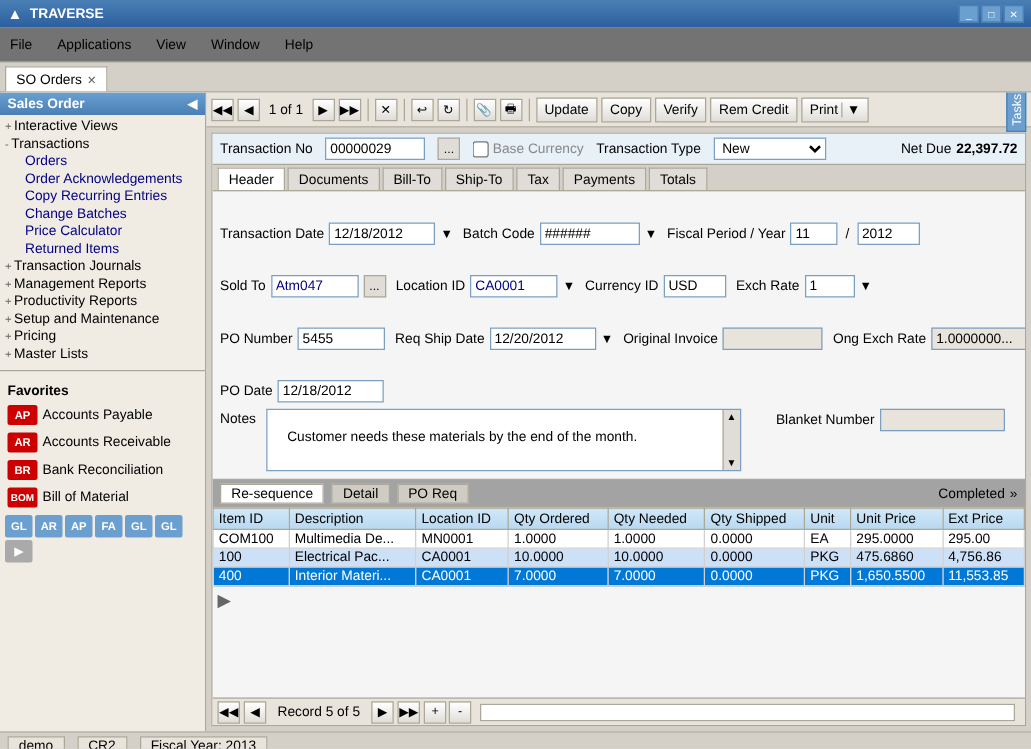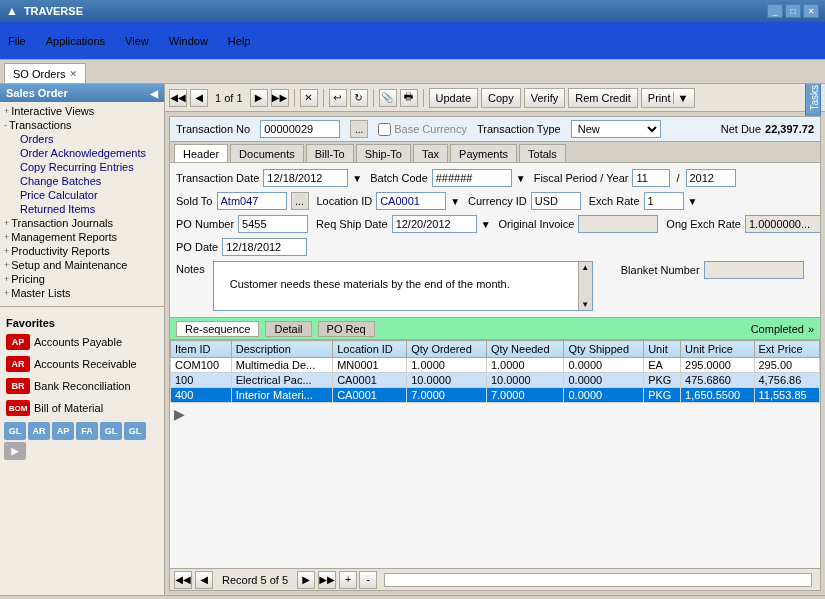--- a/index.html
+++ b/index.html
@@ -5,21 +5,21 @@
     * { box-sizing: border-box; margin: 0; padding: 0; font-family: 'Segoe UI', Tahoma, Arial, sans-serif; font-size: 11px; }
     body { background: #d4d0c8; width: 825px; height: 599px; overflow: hidden; }
     
     
     .title-bar { background: linear-gradient(to bottom, #4a7fb5, #2c5f9e); color: white; height: 22px; display: flex; align-items: center; padding: 0 6px; justify-content: space-between; }
     .title-bar-left { display: flex; align-items: center; gap: 6px; font-size: 11px; font-weight: bold; }
     .title-bar-controls { display: flex; gap: 2px; }
     .title-bar-btn { background: #6a9fd0; border: 1px solid #4a7fb5; color: white; width: 16px; height: 14px; font-size: 8px; cursor: pointer; display: flex; align-items: center; justify-content: center; }
     
     
-    .menu-bar { background: #1d4ed8; border-bottom: 1px solid #aca899; height: 38px; display: flex; align-items: center; padding: 12px 4px; gap: 12px; }
+    .menu-bar { background: #737373; border-bottom: 1px solid #aca899; height: 28px; display: flex; align-items: center; padding: 12px 4px; gap: 12px; }
     .menu-item { color: #000; cursor: pointer; padding: 2px 4px; font-size: 11px; }
     
     
     .tab-bar { background: #d4d0c8; padding: 3px 4px 0; display: flex; align-items: flex-end; height: 24px; border-bottom: 1px solid #aca899; }
     .tab { background: #f0ece4; border: 1px solid #aca899; border-bottom: none; padding: 2px 8px; cursor: pointer; font-size: 11px; display: flex; align-items: center; gap: 4px; height: 20px; }
     .tab.active { background: white; }
     .tab-close { font-size: 9px; color: #666; cursor: pointer; }
     
     
     .main-layout { display: flex; height: calc(599px - 22px - 20px - 24px - 22px); }
@@ -71,25 +71,25 @@
     .net-amount { color: #000; font-weight: bold; }
     
     
     .sub-tabs { display: flex; background: #d4d0c8; border-bottom: 1px solid #aca899; padding: 2px 4px 0; }
     .sub-tab { padding: 2px 8px; cursor: pointer; font-size: 11px; background: #e0ddd8; border: 1px solid #aca899; border-bottom: none; margin-right: 2px; height: 18px; display: flex; align-items: center; }
     .sub-tab.active { background: white; }
     
     
     .header-form { padding: 6px; display: flex; flex-direction: column; gap: 5px; }
     .form-row { display: flex; align-items: center; gap: 8px; }
-    .form-field { display: flex; align-items: center; gap: 4px; }
+    .form-field { display: flex; align-items: center; gap: 4px; margin-top: 19px; }
     
     
     .table-area { flex: 1; display: flex; flex-direction: column; border-top: 1px solid #aca899; }
-    .table-toolbar { background: #86efac; border-bottom: 1px solid #aca899; padding: 2px 6px; display: flex; align-items: center; gap: 6px; height: 22px; }
+    .table-toolbar { background: #a3a3a3; border-bottom: 1px solid #aca899; padding: 2px 6px; display: flex; align-items: center; gap: 6px; height: 22px; }
     .table-tab { padding: 1px 8px; cursor: pointer; font-size: 11px; background: #d0ccc4; border: 1px solid #aca899; height: 16px; display: flex; align-items: center; }
     .table-tab.active { background: white; }
     .completed-badge { margin-left: auto; display: flex; align-items: center; gap: 4px; color: #000; font-size: 11px; }
     
     
     .data-table { width: 100%; border-collapse: collapse; font-size: 11px; }
     .data-table th { background: linear-gradient(to bottom, #d0e8f8, #b8d8f0); border: 1px solid #aca899; padding: 2px 4px; text-align: left; font-weight: normal; white-space: nowrap; }
     .data-table td { border: 1px solid #d0d0d0; padding: 1px 4px; white-space: nowrap; }
     .data-table tr.row-white td { background: white; }
     .data-table tr.row-blue td { background: #cce0f8; }

